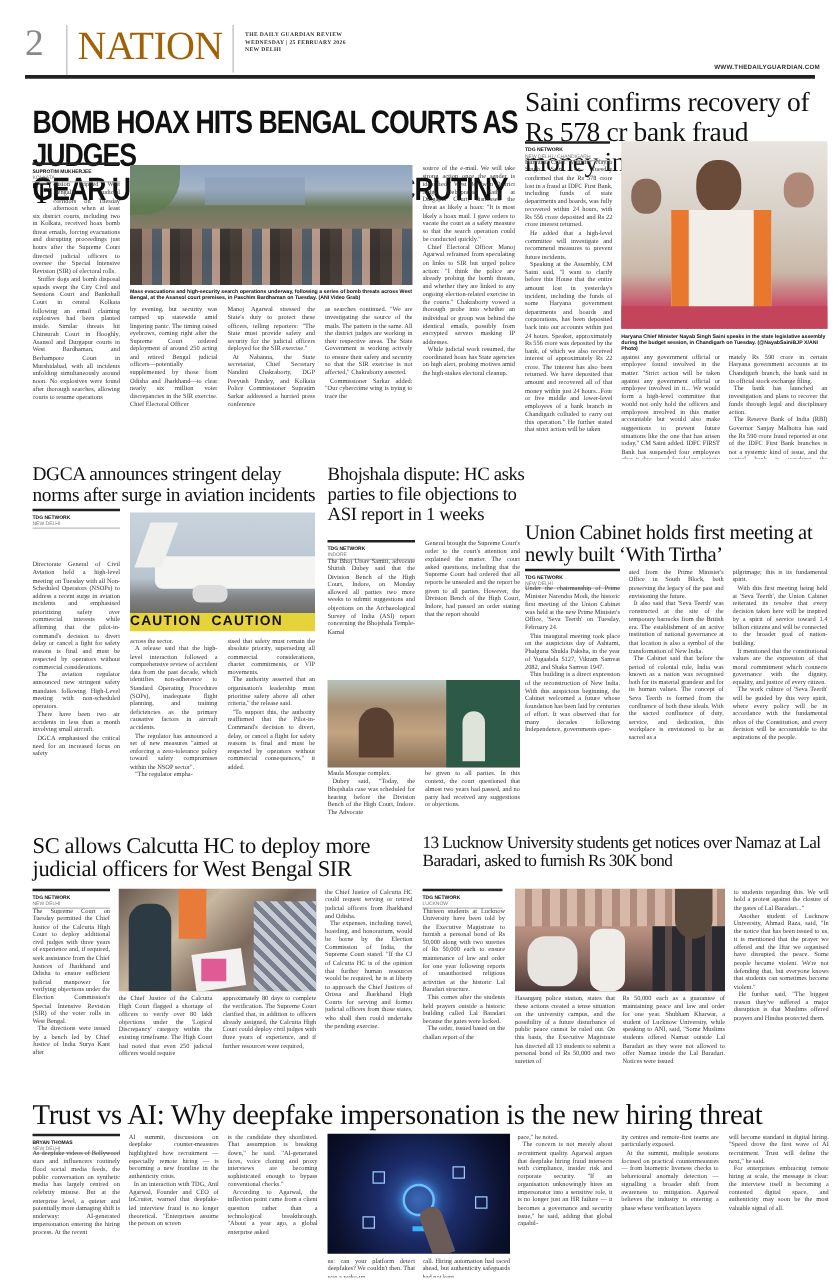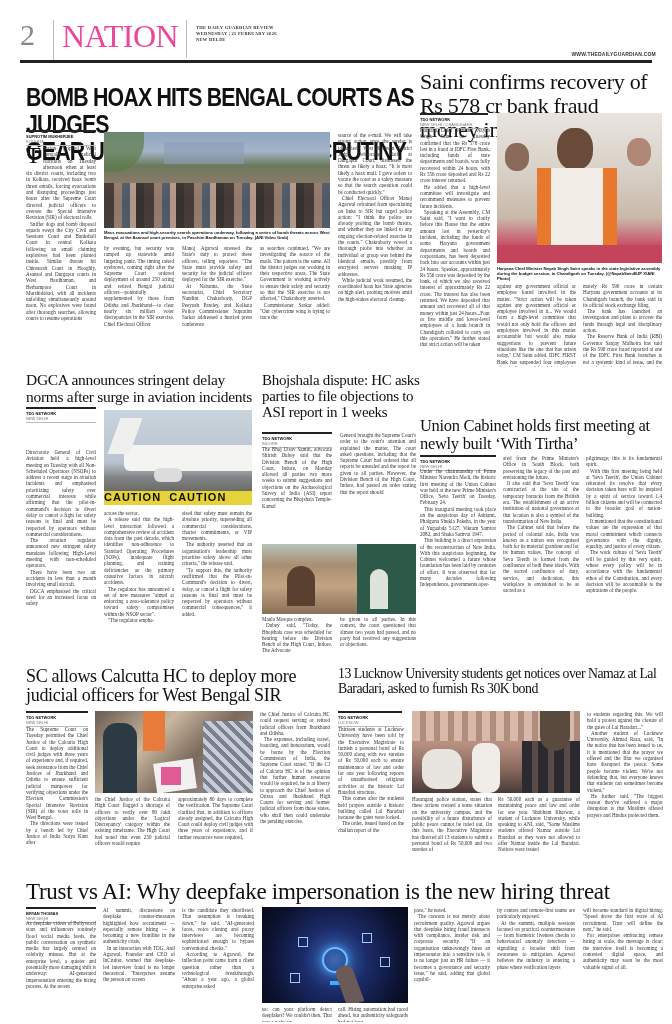--- a/index.html
+++ b/index.html
@@ -1,21 +1,21 @@
 <!DOCTYPE html>
 <html><head>
 <meta charset="utf-8">
 <style>
 *{box-sizing:border-box;margin:0;padding:0}
 html,body{width:672px;height:1024px;background:#fff;overflow:hidden}
 body{font-family:"DejaVu Serif",serif;color:#222;position:relative}
 .abs{position:absolute}
 .masthead-num{left:20px;top:20px;font-family:"Liberation Serif",serif;font-size:30px;color:#888;line-height:1}
 .masthead-sep{width:1px;background:#bbb}
-.masthead-section{left:62px;top:20px;font-family:"Liberation Serif",serif;font-size:32px;color:#ec4899;line-height:1;letter-spacing:-0.5px}
+.masthead-section{left:62px;top:20px;font-family:"Liberation Serif",serif;font-size:32px;color:#a16207;line-height:1;letter-spacing:-0.5px}
 .masthead-meta{left:196px;top:25px;font-family:"Liberation Serif",serif;font-size:4.5px;line-height:6px;color:#333;letter-spacing:.3px;font-weight:bold}
 .masthead-url{right:16px;top:51px;font-family:"Liberation Sans",sans-serif;font-size:5px;font-weight:bold;color:#333;letter-spacing:.2px}
 .rule{left:20px;width:632px;height:3px;background:#222;top:60px}
 .h-cond{font-family:"Liberation Sans",sans-serif;font-weight:bold;color:#111;letter-spacing:-1px;transform-origin:left top}
 .h-serif{font-family:"Liberation Serif",serif;color:#111;line-height:1.08;letter-spacing:-0.3px}
 .byline{font-family:"Liberation Sans",sans-serif;font-size:4px;font-weight:bold;color:#111;border-top:2px solid #222;padding-top:2px;line-height:5px}
 .byline .loc{display:block;font-weight:normal;color:#777;border-bottom:1px solid #bbb;padding-bottom:1px}
 .col{font-family:"Liberation Serif",serif;font-size:5.1px;line-height:6.3px;color:#333;text-align:justify;overflow:hidden}
 .col p{text-indent:4px;margin:0}
 .dropcap{float:left;font-size:24px;line-height:20px;font-family:"Liberation Serif",serif;margin-right:2px;color:#111}

